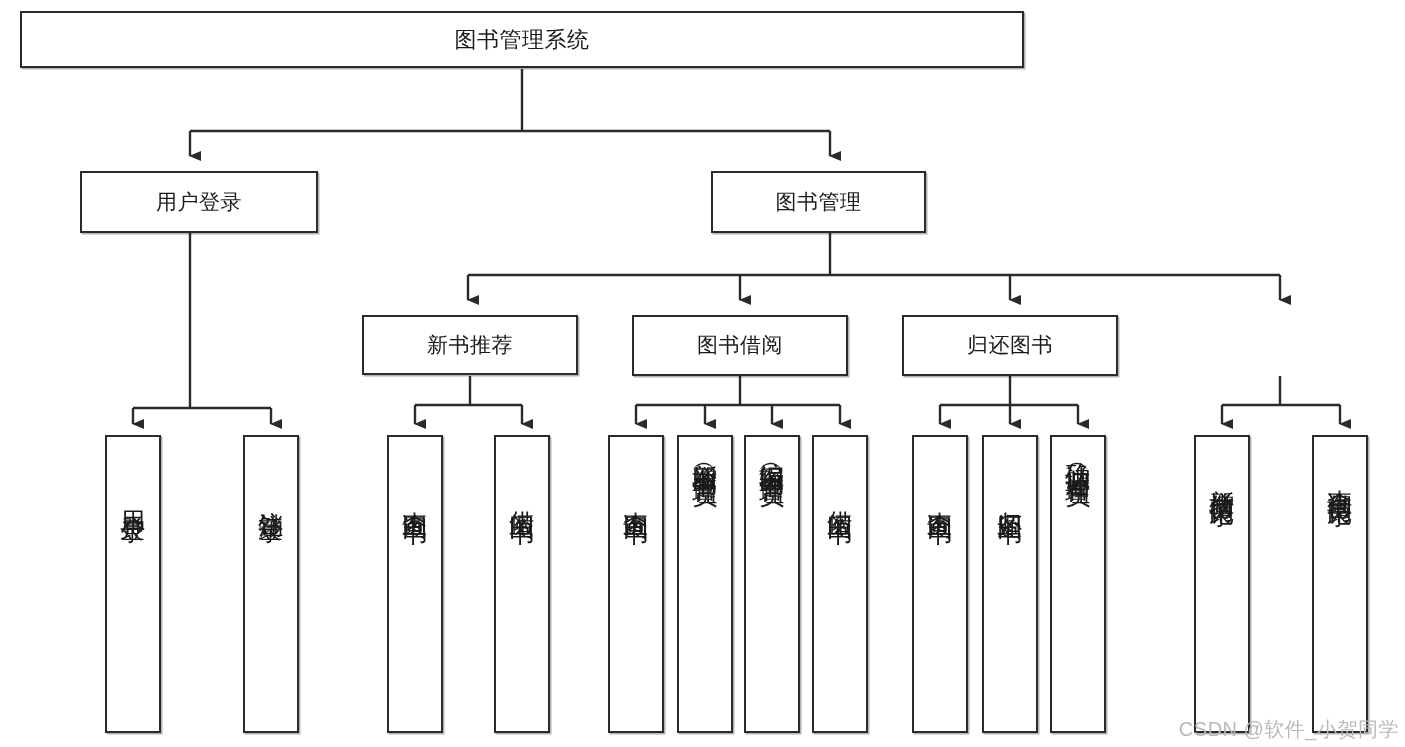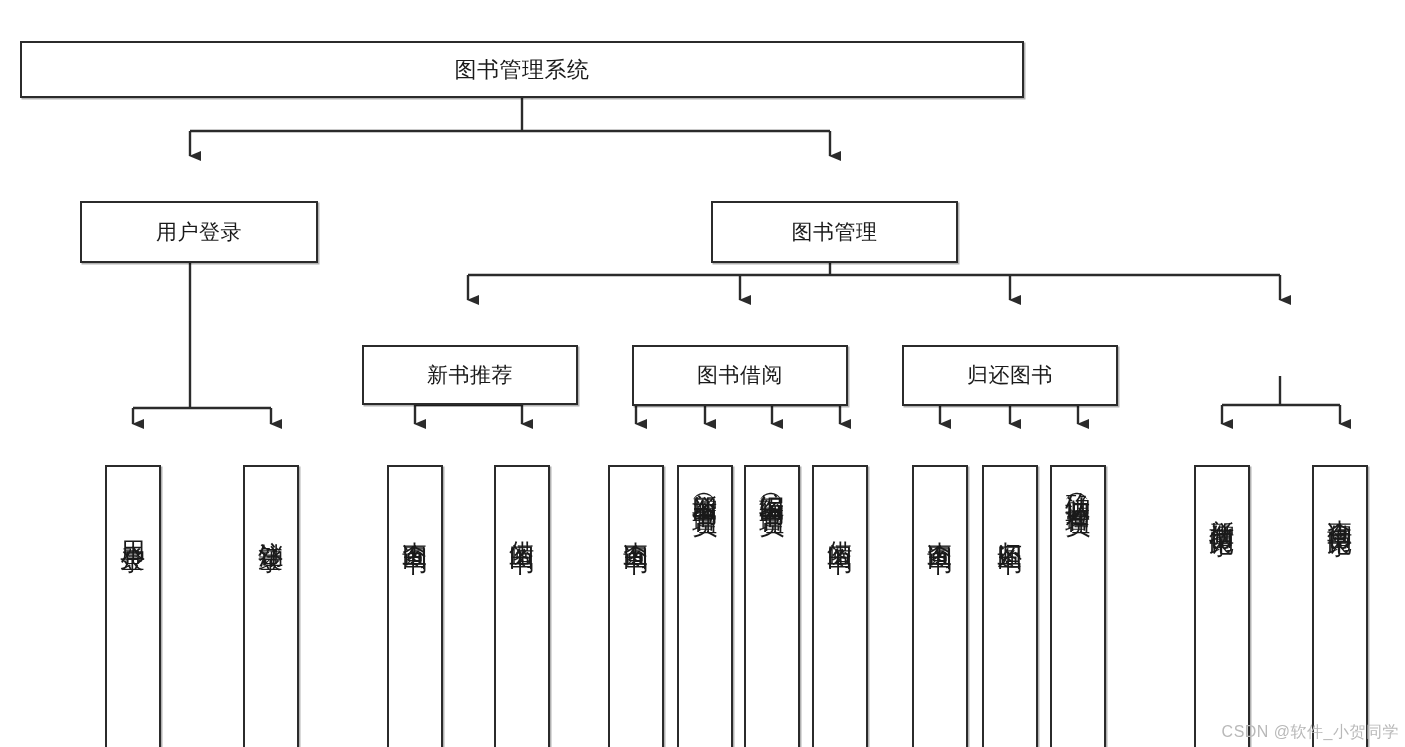--- a/index.html
+++ b/index.html
@@ -27,21 +27,20 @@
   }
   .node {
     position: absolute;
     box-sizing: border-box;
     background: #ffffff;
     border: 2px solid #2b2b2b;
     box-shadow: 1.5px 1.5px 0 rgba(0,0,0,0.30);
     display: flex;
     align-items: center;
     justify-content: center;
-    margin-top: 30px;
   }
   .node .label {
     color: #1a1a1a;
     text-align: center;
     line-height: 1.18;
     white-space: nowrap;
   }
   
   .node.horiz .label {
     font-size: 21px;
@@ -67,21 +66,21 @@
   .node.leaf.short .label {
     padding-top: 48px;
   }
   .node.leaf.mid .label {
     padding-top: 26px;
   }
   .watermark {
     position: absolute;
     right: 6px;
     bottom: 4px;
-    font-size: 16px;
+    font-size: 20px;
     color: #b9b9b9;
     white-space: nowrap;
     letter-spacing: 0.5px;
   }
 </style>
 </head>
 <body>
 
 <div id="canvas">
 
@@ -138,21 +137,21 @@
   </svg>
 
   <div class="node horiz root" style="left:20px; top:11px; width:1004px; height:57px;">
     <span class="label">图书管理系统</span>
   </div>
 
   <div class="node horiz" style="left:80px; top:171px; width:238px; height:62px;">
     <span class="label">用户登录</span>
   </div>
 
-  <div class="node horiz" style="left:711px; top:171px; width:247px; height:62px;">
+  <div class="node horiz" style="left:711px; top:171px; width:215px; height:62px;">
     <span class="label">图书管理</span>
   </div>
 
   <div class="node horiz" style="left:362px; top:315px; width:216px; height:60px;">
     <span class="label">新书推荐</span>
   </div>
 
   <div class="node horiz" style="left:632px; top:315px; width:216px; height:61px;">
     <span class="label">图书借阅</span>
   </div>

